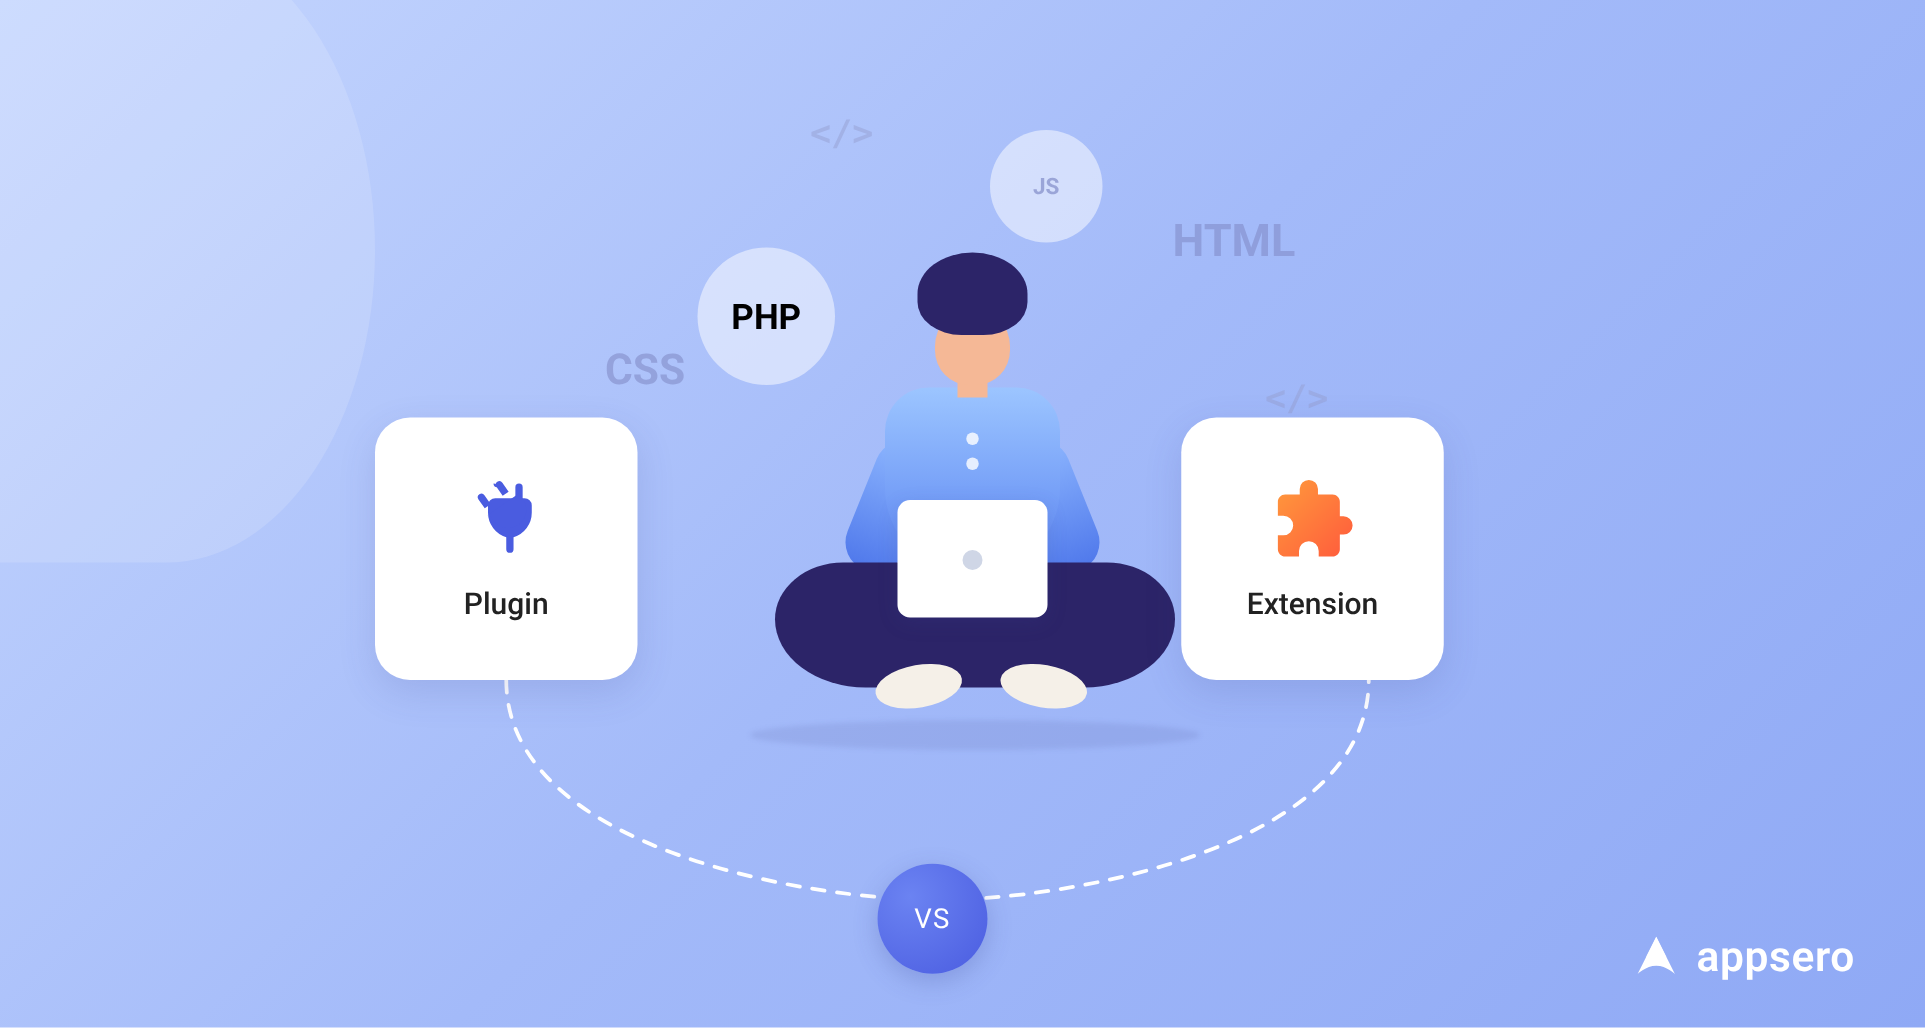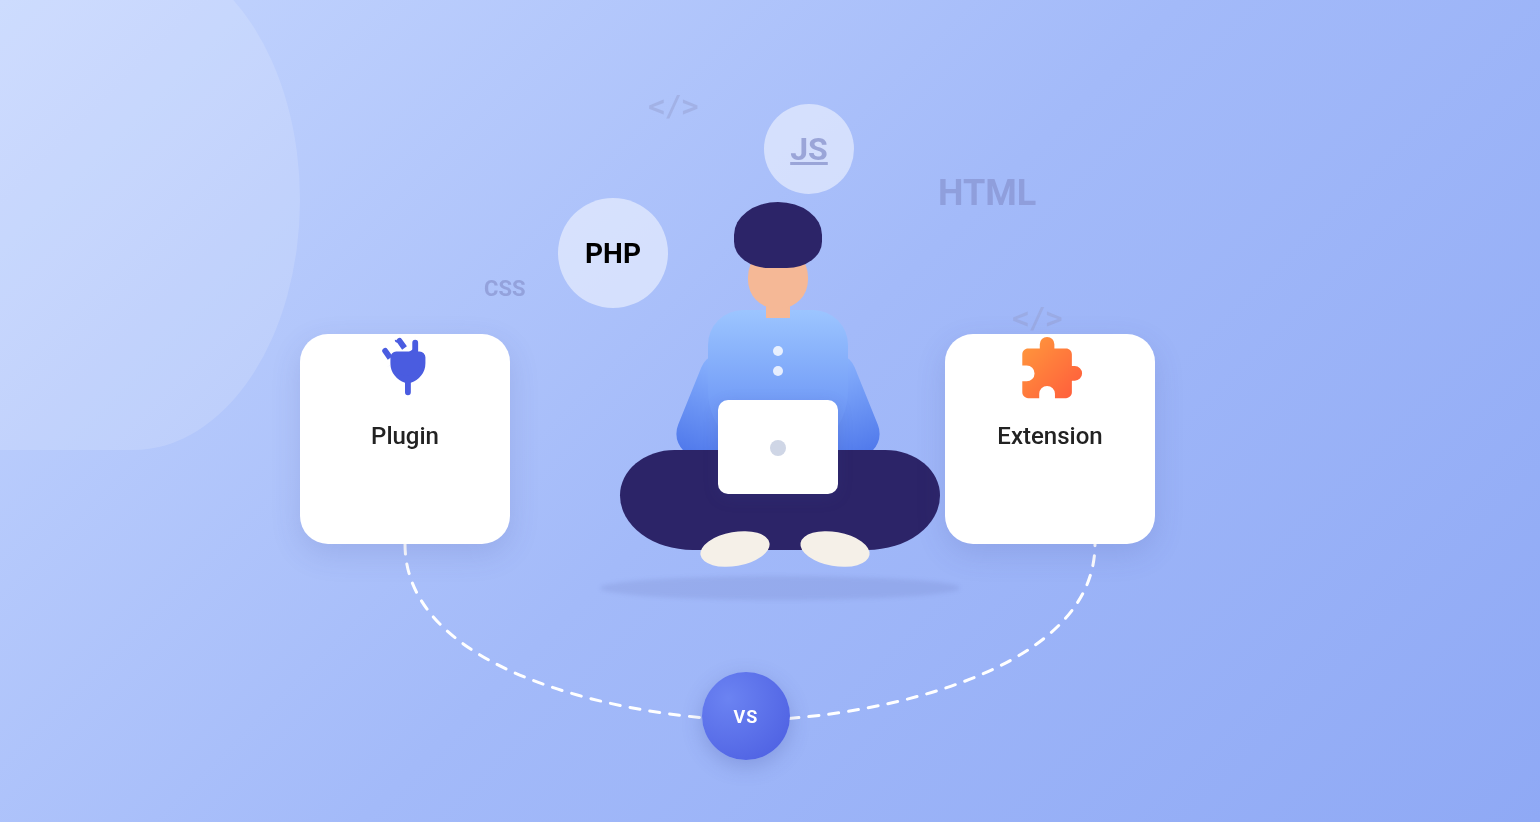--- a/index.html
+++ b/index.html
@@ -9,25 +9,25 @@
   font-family: -apple-system, BlinkMacSystemFont, "Segoe UI", Roboto, sans-serif;
   position:relative; overflow:hidden;
 }
 .bg-blob-left {
   position:absolute; left:-100px; top:-50px; width:400px; height:500px;
   background:rgba(255,255,255,0.15); border-radius:0 50% 50% 0 / 0 60% 60% 0;
 }
 .scene { position:absolute; inset:0; }
 .floating { position:absolute; font-weight:700; color:rgba(130,140,200,0.6); }
 .code1 { left:648px; top:90px; font-size:28px; color:rgba(150,160,210,0.5); font-family:monospace; }
-.css  { left:484px; top:276px; font-size:22px; }
+.css  { left:484px; top:276px; font-size:34px; }
 .html { left:938px; top:172px; font-size:36px; }
 .code2 { left:1012px; top:302px; font-size:28px; color:rgba(150,160,210,0.5); font-family:monospace; }
 .bubble { position:absolute; border-radius:50%; background:rgba(255,255,255,0.5); display:flex; align-items:center; justify-content:center; font-weight:700; }
-.bubble-js  { left:764px; top:104px; width:90px;  height:90px; font-size:32px; color:rgba(130,140,200,0.7);text-decoration:underline; }
+.bubble-js  { left:792px; top:104px; width:90px;  height:90px; font-size:18px; color:rgba(130,140,200,0.7); }
 .bubble-php { left:558px; top:198px; width:110px; height:110px; font-size:28px; color:#000000; }
 .bubble-wp  { left:830px; top:280px; width:78px;  height:78px;  font-size:22px; color:rgba(130,140,200,0.7); }
 
 
 .character { position:absolute; left:640px; top:210px; width:280px; height:370px; }
 .hair { position:absolute; left:94px; top:-8px; width:88px; height:66px; background:#2c2468; border-radius:50% 50% 40% 40%; }
 .face { position:absolute; left:108px; top:36px; width:60px; height:62px; background:#f5b896; border-radius:50% 50% 45% 45%; }
 .neck { position:absolute; left:126px; top:90px; width:24px; height:18px; background:#f5b896; }
 .torso { position:absolute; left:68px; top:100px; width:140px; height:150px;
   background:linear-gradient(180deg,#9cc5ff 0%, #5a84f2 100%); border-radius:40px 40px 80px 80px; }
@@ -36,29 +36,29 @@
 .arm-l{ position:absolute; left:48px; top:140px; width:48px; height:110px; background:linear-gradient(180deg,#8fb8ff,#4f78eb); border-radius:30px; transform:rotate(22deg);}
 .arm-r{ position:absolute; left:180px; top:140px; width:48px; height:110px; background:linear-gradient(180deg,#8fb8ff,#4f78eb); border-radius:30px; transform:rotate(-22deg);}
 .lap { position:absolute; left:-20px; top:240px; width:320px; height:100px; background:#2c2468; border-radius:60px 60px 80px 80px / 50px 50px 60px 60px;}
 .foot-l{position:absolute; left:60px; top:322px; width:70px; height:34px; background:#f5f0e8; border-radius:50%; transform:rotate(-10deg);}
 .foot-r{position:absolute; left:160px; top:322px; width:70px; height:34px; background:#f5f0e8; border-radius:50%; transform:rotate(10deg);}
 .laptop { position:absolute; left:78px; top:190px; width:120px; height:94px; background:#fff; border-radius:10px; box-shadow:0 4px 16px rgba(60,70,150,0.15);}
 .laptop::after{content:""; position:absolute; left:52px; top:40px; width:16px; height:16px; background:#cfd6e6; border-radius:50%;}
 .shadow { position:absolute; left:600px; top:576px; width:360px; height:24px; background:rgba(70,80,160,0.12); border-radius:50%; filter:blur(2px);}
 
 .card { position:absolute; top:334px; width:210px; height:210px; background:#fff; border-radius:28px;
-  box-shadow:0 10px 30px rgba(60,70,150,0.15); display:flex; flex-direction:column; align-items:center; justify-content:flex-start; gap:18px;}
+  box-shadow:0 10px 30px rgba(60,70,150,0.15); display:flex; flex-direction:column; align-items:center; justify-content:center; gap:18px;}
 .card-left  { left:300px; }
 .card-right { left:945px; }
 .card-label { font-size:24px; color:#222; font-weight:500; }
 
 .curve { position:absolute; left:300px; top:500px; width:900px; height:250px; pointer-events:none;}
-.vs { position:absolute; left:702px; top:672px; width:88px; height:88px; border-radius:50%;
+.vs { position:absolute; left:702px; top:691px; width:88px; height:88px; border-radius:50%;
   background:radial-gradient(circle at 30% 30%, #6b83f2, #4a5ce0);
-  display:flex; align-items:center; justify-content:center; color:#fff; font-size:18px; font-weight:700; letter-spacing:1px;
+  display:flex; align-items:center; justify-content:center; color:#fff; font-size:22px; font-weight:400; letter-spacing:1px;
   box-shadow:0 6px 20px rgba(60,70,150,0.25);}
 
 .logo { position:absolute; right:56px; bottom:36px; display:flex; align-items:center; gap:12px; color:#fff; }
 .logo-text { font-size:34px; font-weight:600; letter-spacing:0.5px; }
 </style>
 </head>
 <body>
 
 <div class="bg-blob-left"></div>
 
@@ -108,14 +108,21 @@
             <stop offset="100%" stop-color="#ff5a3c"></stop>
         </linearGradient>
       </defs>
       <path fill="url(#pg)" d="M20.5 11h-1V7c0-1.1-.9-2-2-2h-4V3.5a2.5 2.5 0 0 0-5 0V5h-4C3.4 5 2.5 5.9 2.5 7v3.8h1.5a2.7 2.7 0 0 1 0 5.4H2.5V20c0 1.1.9 2 2 2h3.8v-1.5a2.7 2.7 0 0 1 5.4 0V22h3.8c1.1 0 2-.9 2-2v-4h1a2.5 2.5 0 0 0 0-5z"></path>
     </svg>
     <div class="card-label">Extension</div>
   </div>
 
   <div class="vs">VS</div>
 
+  <div class="logo">
+    <svg width="40" height="40" viewBox="0 0 24 24">
+      <path fill="#ffffff" d="M12 2 L21 20 C21 20 17 16 12 16 C7 16 3 20 3 20 Z"></path>
+      <path fill="#ffffff" opacity="0.85" d="M12 2 L17 12 C17 12 14.5 10 12 10 C9.5 10 7 12 7 12 Z"></path>
+    </svg>
+    <span class="logo-text">appsero</span>
+  </div>
 
 </div>
 
 </body></html>

